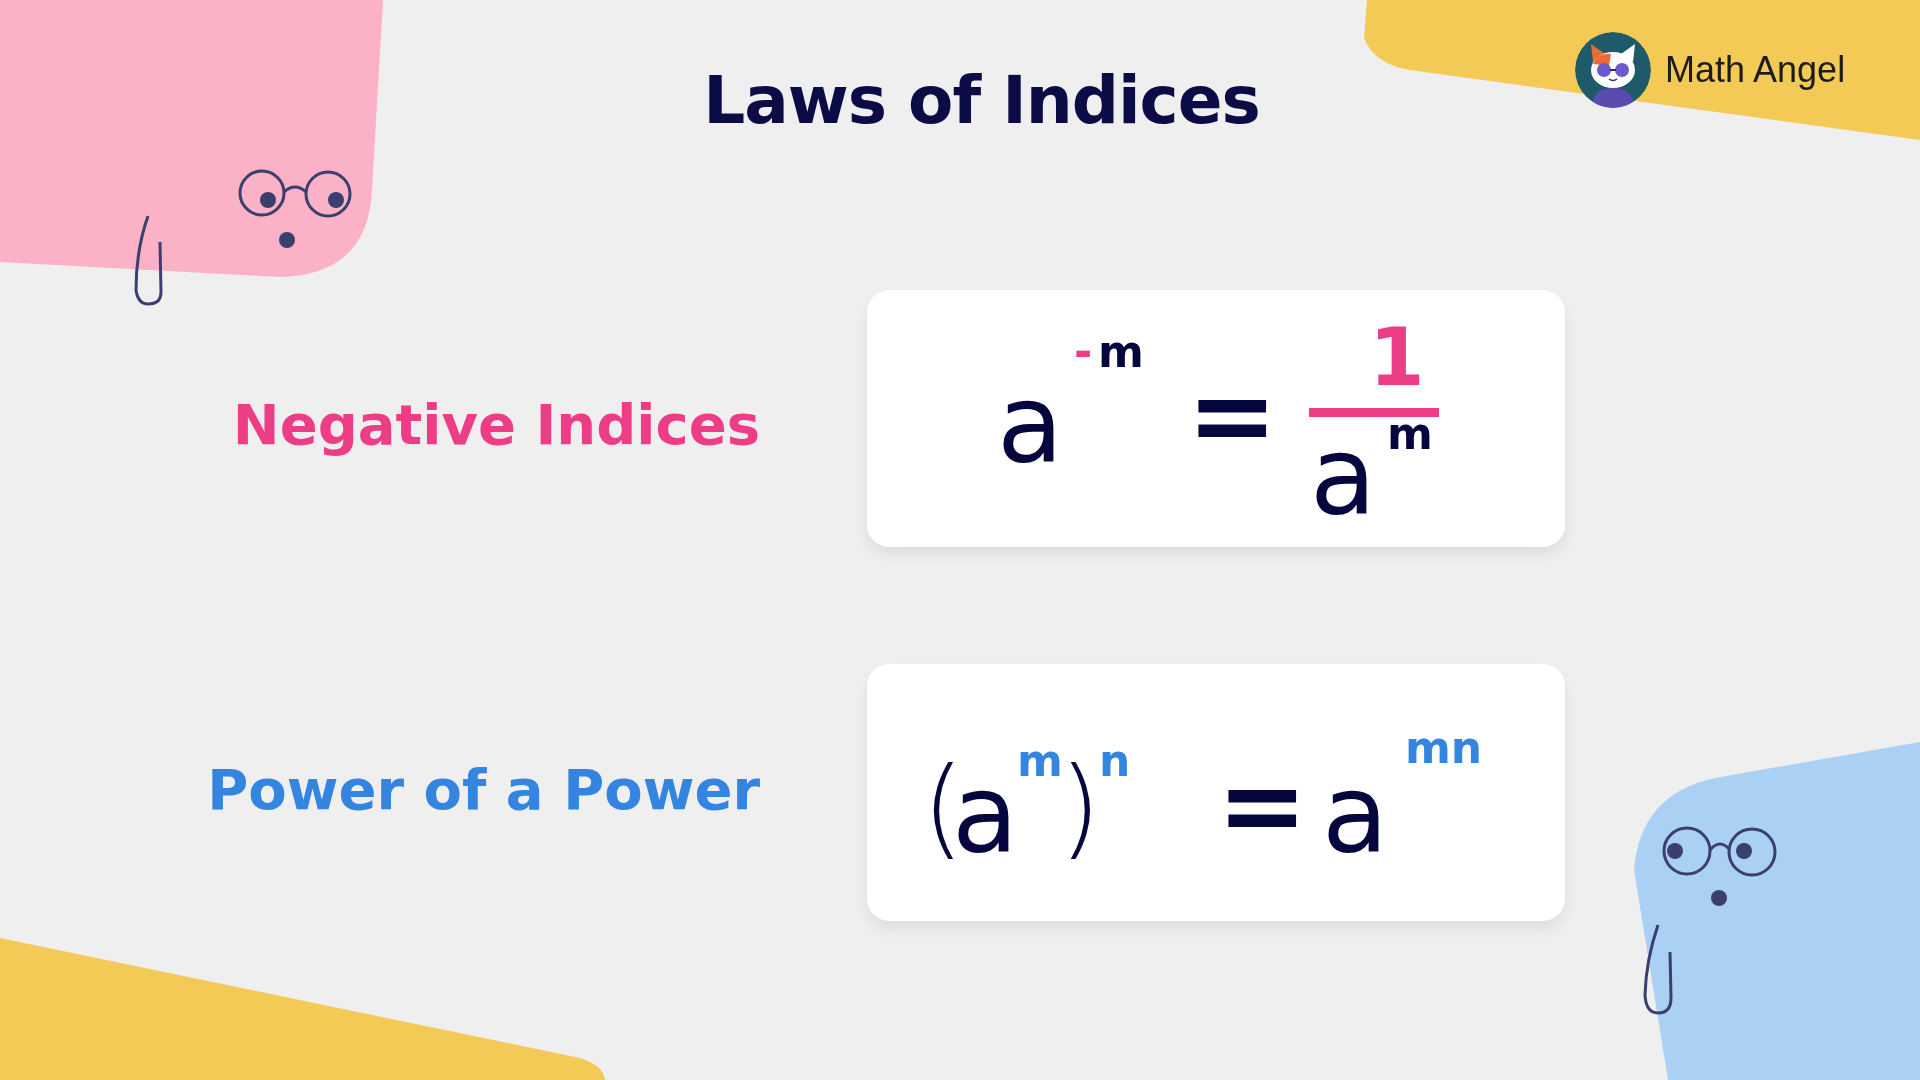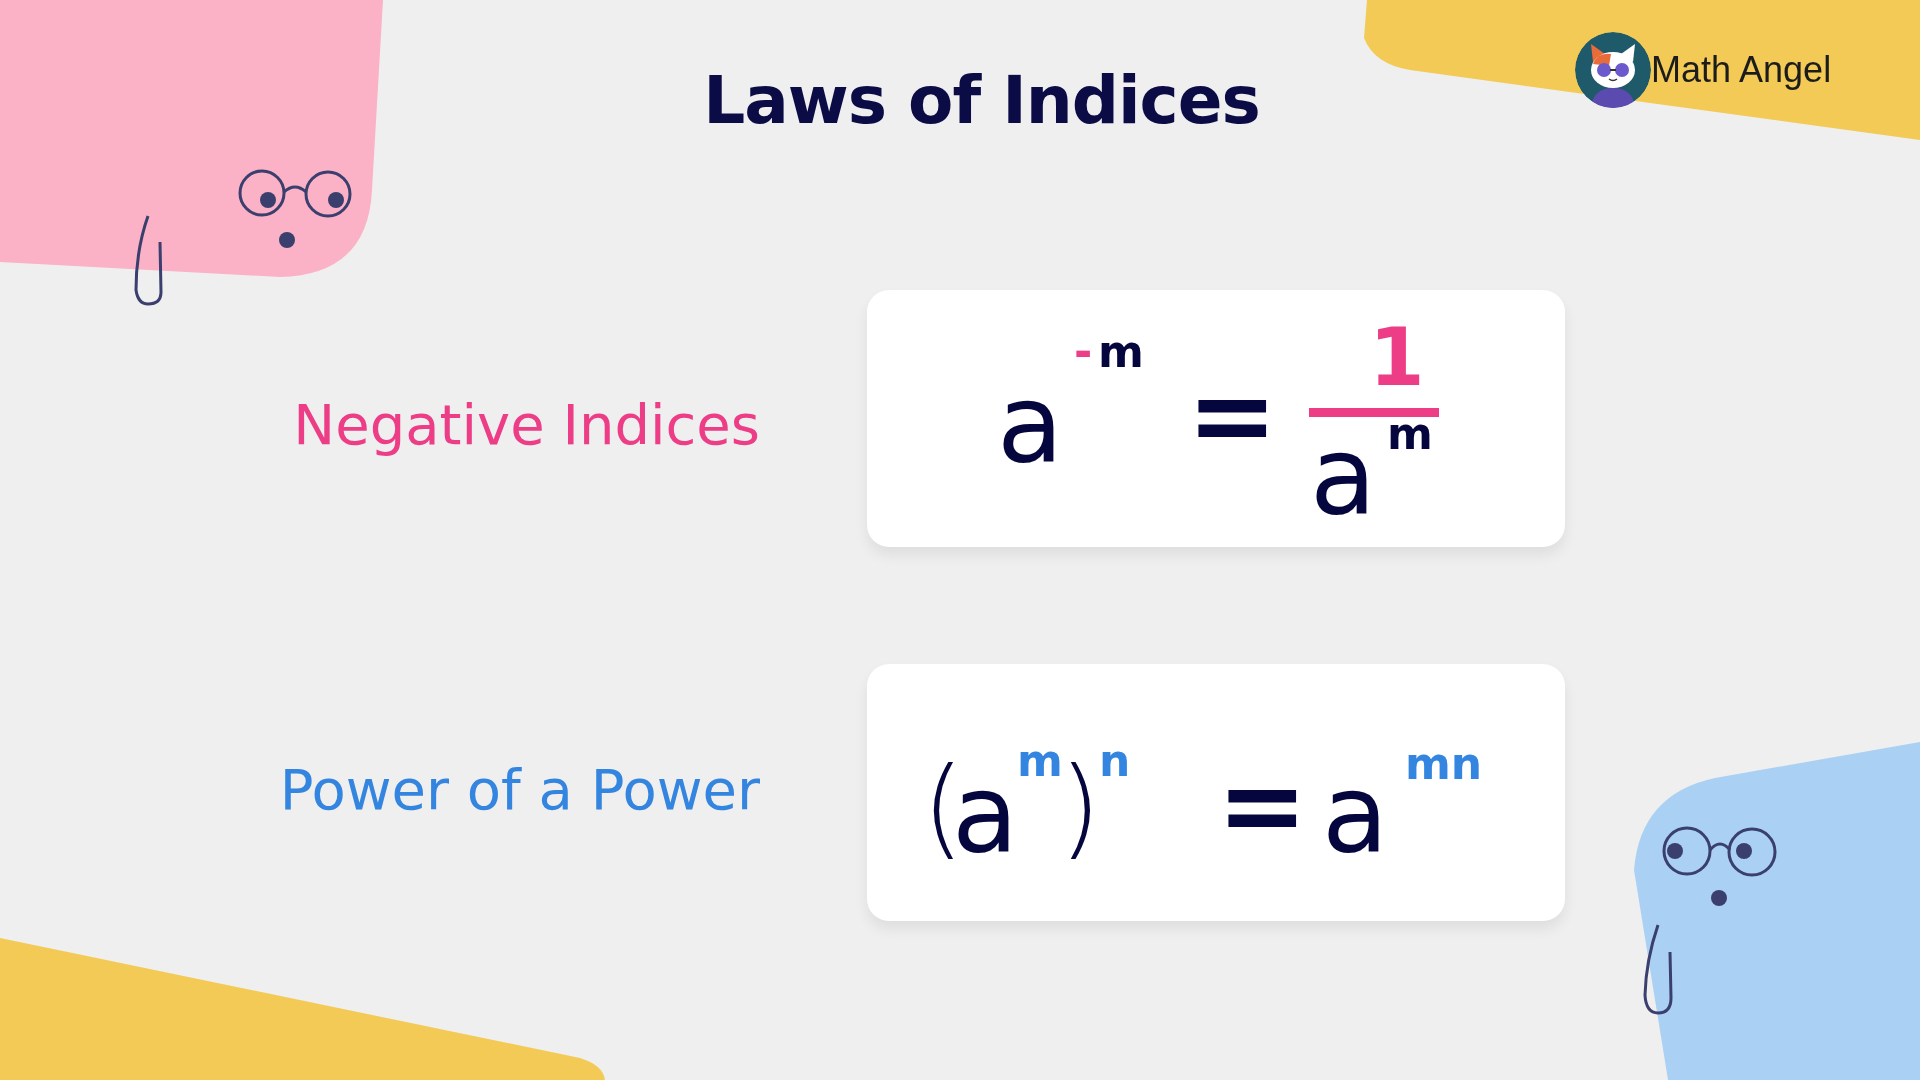--- a/index.html
+++ b/index.html
@@ -1,22 +1,22 @@
 <!DOCTYPE html>
 <html><head>
 <meta charset="utf-8">
 <style>
   html, body { margin:0; padding:0; }
   body { width:1920px; height:1080px; position:relative; overflow:hidden; background:#efefef; font-family:"DejaVu Sans", sans-serif; }
   .bg-shape { position:absolute; }
   .title { position:absolute; left:0; width:1915px; top:62px; text-align:center; font-size:66px; font-weight:bold; color:#0b0b45; letter-spacing:-1px;padding-left:24px; }
-  .brand { position:absolute; left:1575px; top:32px; display:flex; align-items:center; }
+  .brand { position:absolute; left:1575px; top:32px; display:flex; align-items:center; gap:14px; }
   .brand-logo { width:76px; height:76px; border-radius:50%; overflow:hidden; }
   .brand-name { font-size:36px; color:#1c1c1c; font-family:"Liberation Sans", sans-serif; }
-  .law-label { position:absolute; font-size:56px; font-weight:normal; width:560px; text-align:right; }
+  .law-label { position:absolute; font-size:56px; font-weight:bold; width:560px; text-align:right; }
   .law-label.neg { left:200px; top:392px; color:#ec3d86; }
   .law-label.pow { left:200px; top:757px; color:#3385e0; }
   .card { position:absolute; left:867px; width:698px; height:257px; background:#ffffff; border-radius:22px; box-shadow:0 8px 14px rgba(0,0,0,0.07); }
   .card.c1 { top:290px; }
   .card.c2 { top:664px; }
   .math { position:absolute; font-family:"DejaVu Sans", sans-serif; color:#06063f; line-height:1; }
   .big { font-size:108px; }
   .sup { font-size:44px; font-weight:bold; }
   .pink { color:#ec3d86; }
   .blue { color:#3385e0; }
@@ -90,14 +90,14 @@
 <div class="law-label pow">Power of a Power</div>
 
 <div class="card c2">
   <span class="math big" style="left:55px;top:90px;font-weight:200;">(</span>
   <span class="math big" style="left:85px;top:96px;">a</span>
   <span class="math sup blue" style="left:150px;top:75px;">m</span>
   <span class="math big" style="left:192px;top:90px;font-weight:200;">)</span>
   <span class="math sup blue" style="left:232px;top:75px;">n</span>
   <span class="math big" style="left:350px;top:88px;font-weight:bold;">=</span>
   <span class="math big" style="left:455px;top:96px;">a</span>
-  <span class="math sup blue" style="left:538px;top:78px;">mn</span>
+  <span class="math sup blue" style="left:538px;top:62px;">mn</span>
 </div>
 
 </body></html>

